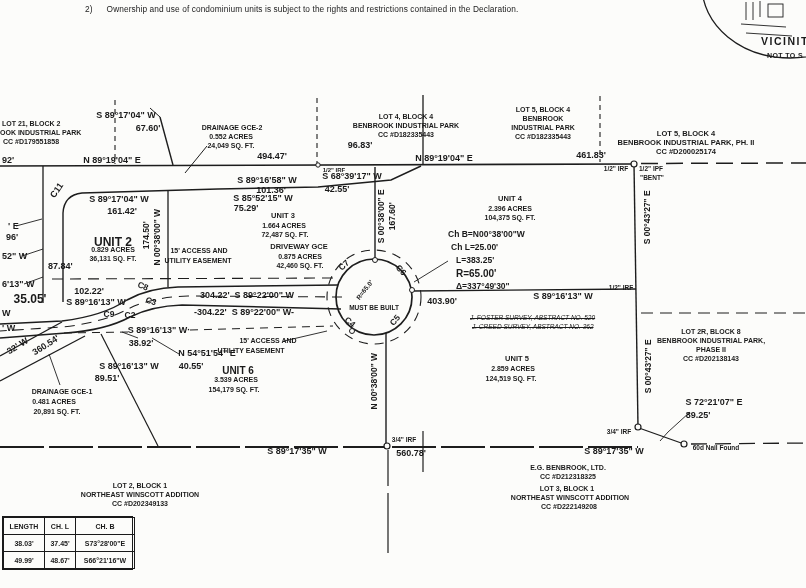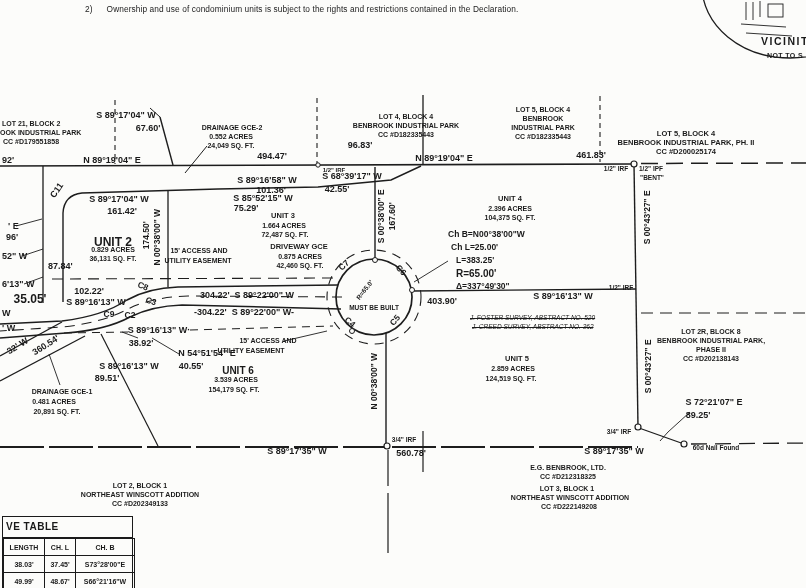--- a/index.html
+++ b/index.html
@@ -228,21 +228,20 @@
     <span class="lbl" style="left: 568px; top: 473px; font-size: 7px; font-weight: 700; transform: translateX(-50%);">CC #D212318325</span>
     <span class="lbl" style="left: 567px; top: 485px; font-size: 7px; font-weight: 700; transform: translateX(-50%);">LOT 3, BLOCK 1</span>
     <span class="lbl" style="left: 570px; top: 494px; font-size: 7px; font-weight: 700; transform: translateX(-50%);">NORTHEAST WINSCOTT ADDITION</span>
     <span class="lbl" style="left: 569px; top: 503px; font-size: 7px; font-weight: 700; transform: translateX(-50%);">CC #D222149208</span>
     <span class="lbl" style="left: 140px; top: 482px; font-size: 7px; font-weight: 700; transform: translateX(-50%);">LOT 2, BLOCK 1</span>
     <span class="lbl" style="left: 140px; top: 491px; font-size: 7px; font-weight: 700; transform: translateX(-50%);">NORTHEAST WINSCOTT ADDITION</span>
     <span class="lbl" style="left: 140px; top: 500px; font-size: 7px; font-weight: 700; transform: translateX(-50%);">CC #D202349133</span>
   </div>
 
 <div class="ctable">
-  <div class="ctitle">VE TABLE</div>
   <table>
     <thead>
         <tr id="ct-head">
           <th style="width: 40px;">LENGTH</th>
           <th style="width: 30px;">CH. L</th>
           <th style="width: 58px;">CH. B</th>
         </tr>
       </thead>
     <tbody id="ct-body">
         <tr>

